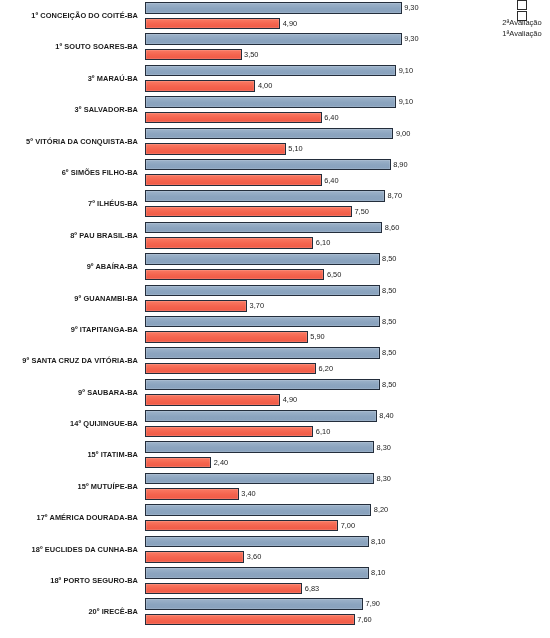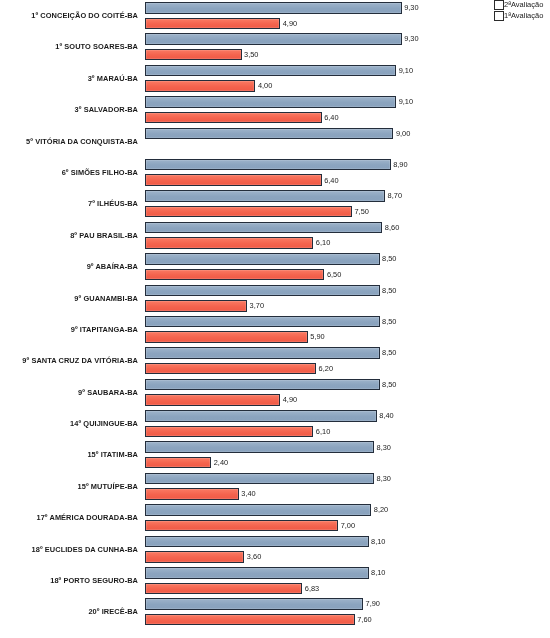--- a/index.html
+++ b/index.html
@@ -29,22 +29,23 @@
     left: 494px;
     width: 56px;
     display: flex;
     flex-direction: column;
     gap: 1px;
     z-index: 5;
   }
   .legend-row {
     display: flex;
     align-items: center;
-    gap: 0;
+    gap: 8px;
     height: 10px;
+    flex-direction: column;
   }
   .legend-swatch {
     width: 10px;
     height: 10px;
     border: 1px solid #2b2b2b;
     box-sizing: border-box;
     flex: 0 0 auto;
   }
   .legend-label {
     font-size: 7.5px;
@@ -185,20 +186,24 @@
           </div>
         </div>
       </div>
       <div class="row">
         <div class="cat-label">5º VITÓRIA DA CONQUISTA-BA</div>
         <div class="bars">
           <div class="bar-wrap">
             <div class="bar blue" style="width: 248.4px;"></div>
             <span class="bar-value">9,00</span>
           </div>
+          <div class="bar-wrap">
+            <div class="bar red" style="width: 140.76px;"></div>
+            <span class="bar-value">5,10</span>
+          </div>
         </div>
       </div>
       <div class="row">
         <div class="cat-label">6º SIMÕES FILHO-BA</div>
         <div class="bars">
           <div class="bar-wrap">
             <div class="bar blue" style="width: 245.64px;"></div>
             <span class="bar-value">8,90</span>
           </div>
           <div class="bar-wrap">

